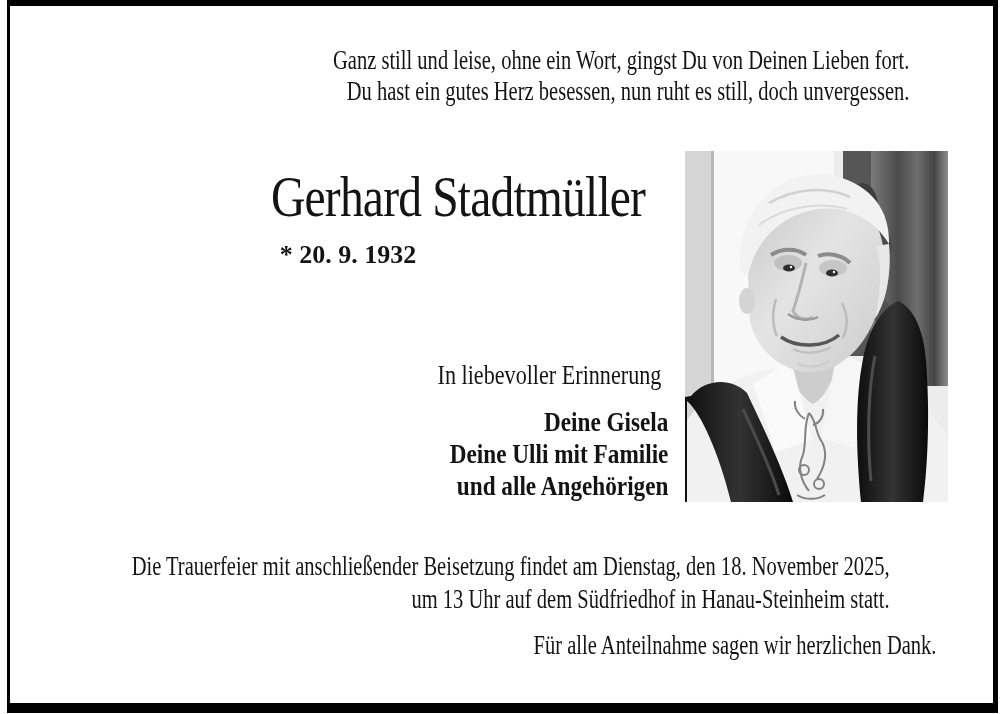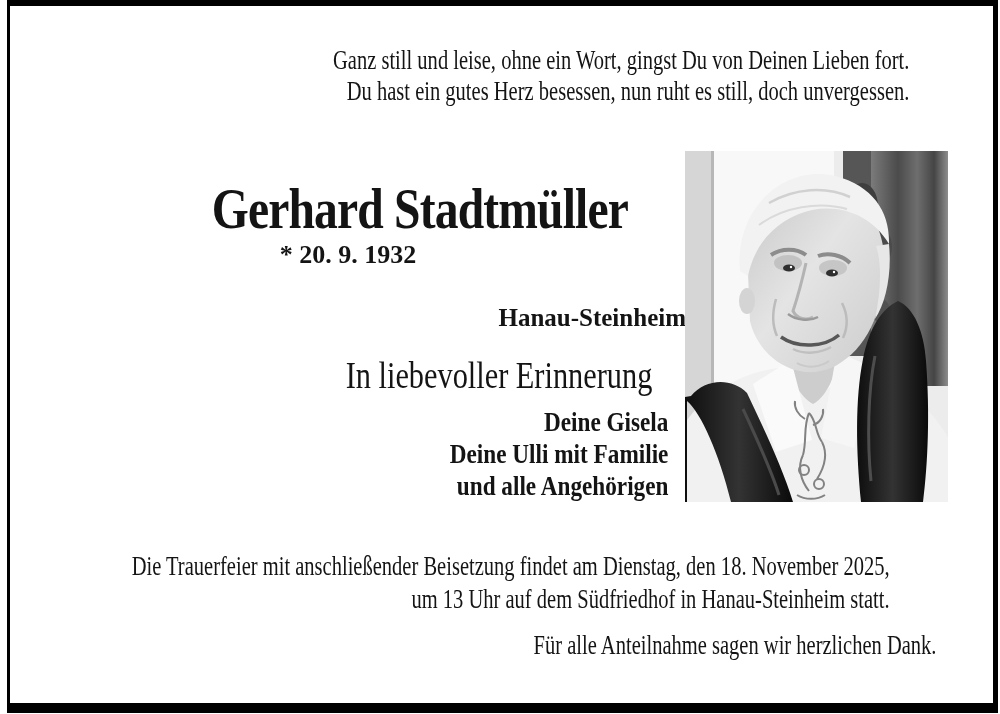--- a/index.html
+++ b/index.html
@@ -14,28 +14,28 @@
     box-sizing:border-box;border:solid #000;border-width:6px 5px 10px 3px;
   }
   .abs{position:absolute;left:0;right:0;text-align:right;}
   
   .epigraph{top:45px;font-size:27px;line-height:31px;}
   .epigraph .inner{display:inline-block;transform:scaleX(0.76);white-space:nowrap;}
   
   .left-col{position:absolute;left:10px;top:0;width:676px;height:714px;}
   .left-col .abs{left:0;right:0;}
   .name{
-    top:166px;margin:12px;font-size:58px;line-height:62px;font-weight:bold;
+    top:166px;margin:0;font-size:58px;line-height:62px;font-weight:normal;
     letter-spacing:-1px;
   }
   .name .inner{display:inline-block;transform:scaleX(0.82);white-space:nowrap;}
   .dates{top:240px;font-size:26px;line-height:30px;font-weight:bold;
     display:flex;justify-content:center;gap:110px;}
   .residence{top:303px;font-size:25px;line-height:30px;font-weight:bold;}
-  .intro{top:360px;font-size:37px;line-height:31px;}
+  .intro{top:360px;font-size:27px;line-height:31px;}
   .intro .inner{display:inline-block;transform:scaleX(0.82);white-space:nowrap;}
   .relatives{top:406px;font-size:27px;line-height:32px;font-weight:bold;margin-left:44px;}
   .relatives .inner{display:inline-block;transform:scaleX(0.86);}
   
   .funeral{top:550px;font-size:27px;line-height:33px;padding-left:12px;}
   .funeral .inner{display:inline-block;transform:scaleX(0.76);}
   .funeral .inner div{white-space:nowrap;}
   .thanks{top:630px;font-size:27px;line-height:31px;}
   .thanks .inner{display:inline-block;transform:scaleX(0.76);white-space:nowrap;}
   
@@ -54,21 +54,20 @@
       <div>Ganz still und leise, ohne ein Wort, gingst Du von Deinen Lieben fort.</div>
       <div>Du hast ein gutes Herz besessen, nun ruht es still, doch unvergessen.</div>
     </div>
   </div>
 
   <div class="left-col">
     <h1 class="abs name"><span class="inner">Gerhard Stadtmüller</span></h1>
     <div class="abs dates">
       <span>* 20. 9. 1932</span>
     </div>
-    <div class="abs residence">Hanau-Steinheim</div>
     <div class="abs intro"><span class="inner">In liebevoller Erinnerung</span></div>
     <div class="abs relatives">
       <div class="inner">
         <div>Deine Gisela</div>
         <div>Deine Ulli mit Familie</div>
         <div>und alle Angehörigen</div>
       </div>
     </div>
   </div>
 

